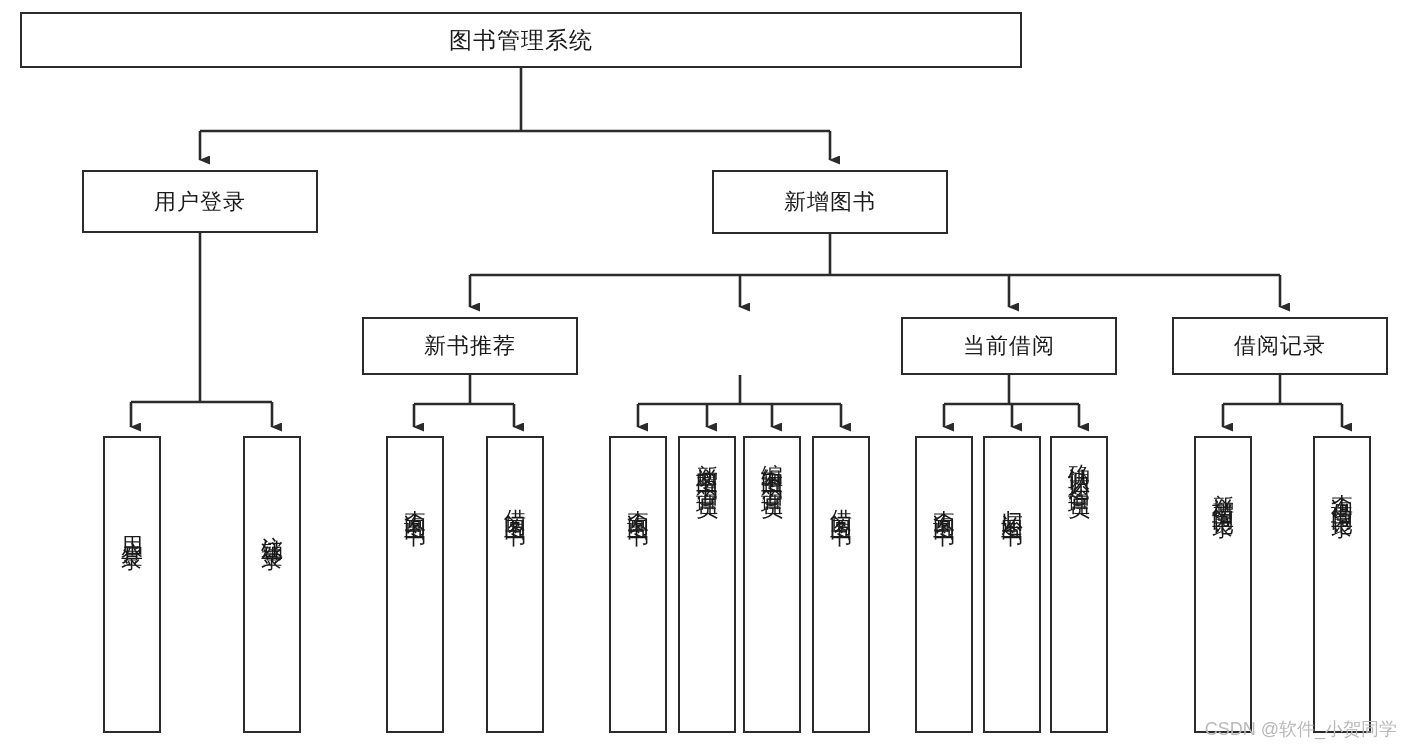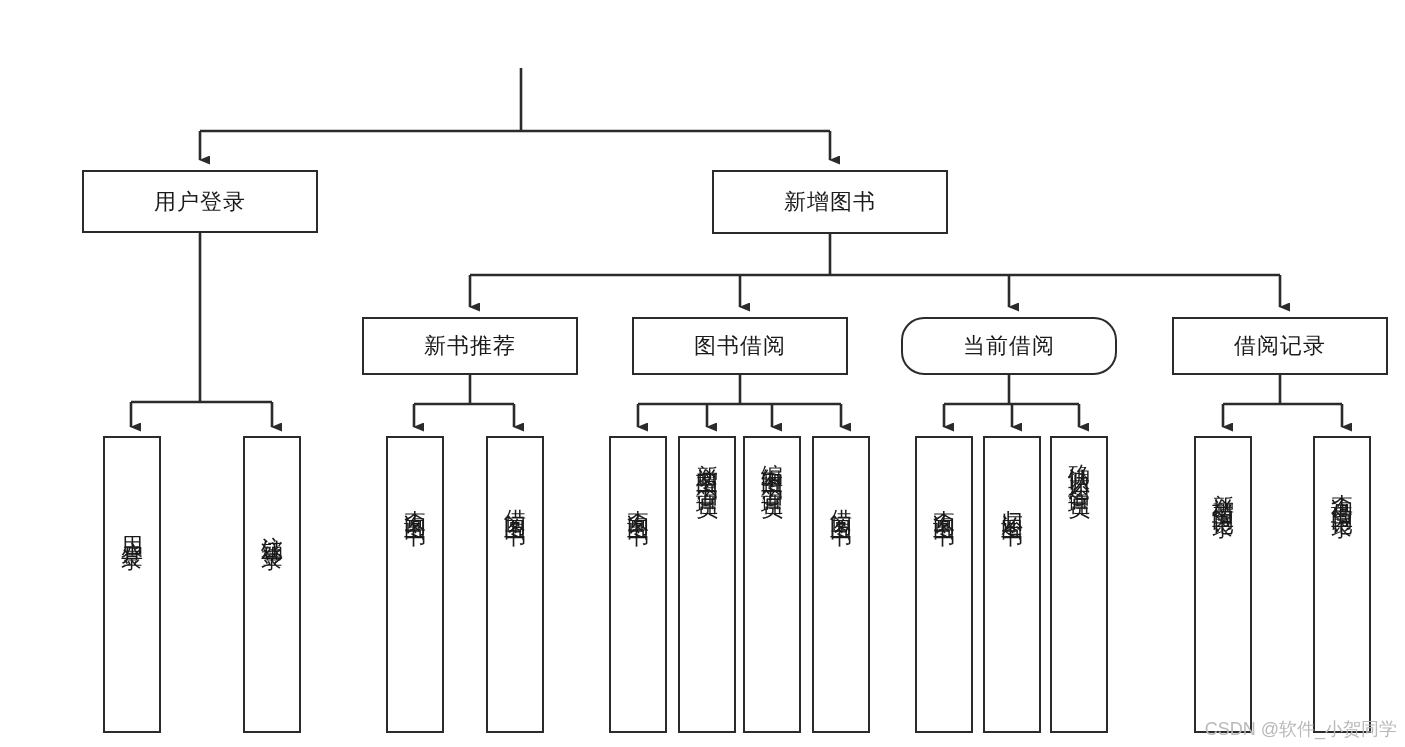--- a/index.html
+++ b/index.html
@@ -102,35 +102,35 @@
       <path d="M1012,404 L1012,427" marker-end="url(#arr)"></path>
       <path d="M1079,404 L1079,427" marker-end="url(#arr)"></path>
 
       <path d="M1280,375 L1280,404"></path>
       <path d="M1223,404 L1342,404"></path>
       <path d="M1223,404 L1223,427" marker-end="url(#arr)"></path>
       <path d="M1342,404 L1342,427" marker-end="url(#arr)"></path>
     </g>
   </svg>
 
+  <div class="node h root" style="left:20px;top:12px;width:1002px;height:56px;">
+    <span>图书管理系统</span>
+  </div>
 
   <div class="node h" style="left:82px;top:170px;width:236px;height:63px;">
     <span>用户登录</span>
   </div>
   <div class="node h" style="left:712px;top:170px;width:236px;height:64px;">
     <span>新增图书</span>
   </div>
 
   <div class="node h" style="left:362px;top:317px;width:216px;height:58px;">
     <span>新书推荐</span>
   </div>
-  <div class="node h" style="left:632px;top:317px;width:216px;height:58px;">
-    <span>图书借阅</span>
-  </div>
-  <div class="node h" style="left:901px;top:317px;width:216px;height:58px;border-radius:23px;">
+  <div class="node h" style="left:901px;top:317px;width:216px;height:58px;">
     <span>当前借阅</span>
   </div>
   <div class="node h" style="left:1172px;top:317px;width:216px;height:58px;">
     <span>借阅记录</span>
   </div>
 
   <div class="node v" style="left:103px;top:436px;width:58px;height:297px;">
     <span class="vtext offset">用户登录</span>
   </div>
   <div class="node v" style="left:243px;top:436px;width:58px;height:297px;">

